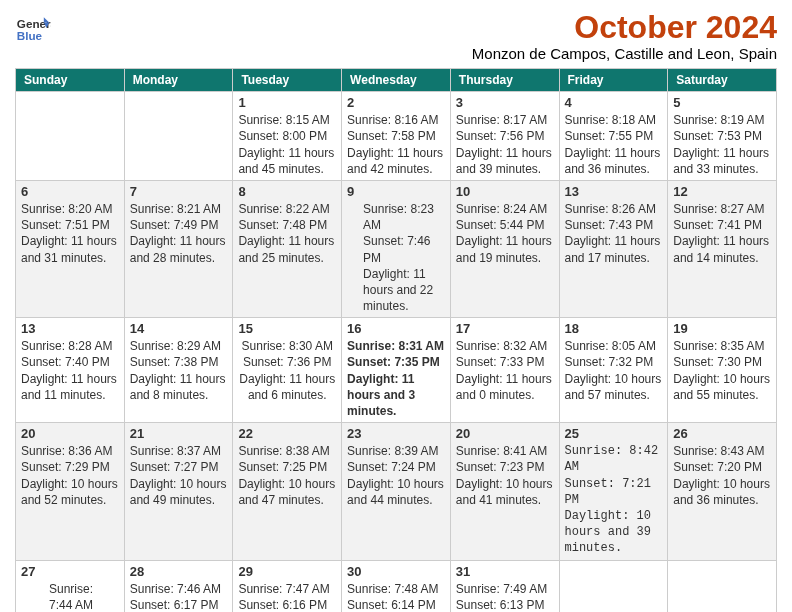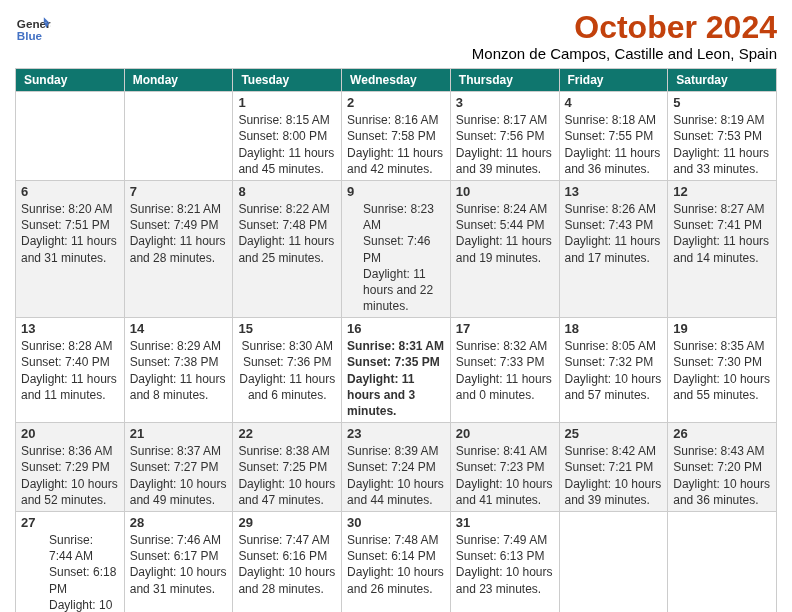--- a/index.html
+++ b/index.html
@@ -270,21 +270,21 @@
 Daylight: 10 hours and 44 minutes.</div>
           </td>
           <td>
             <span class="day-num">20</span>
             <div class="day-info" style="white-space: pre-line;">Sunrise: 8:41 AM
 Sunset: 7:23 PM
 Daylight: 10 hours and 41 minutes.</div>
           </td>
           <td>
             <span class="day-num">25</span>
-            <div class="day-info" style="white-space: pre-line;">Sunrise: 8:42 AM
+            <div class="day-info" style="white-space: pre-line; font-family: Liberation Mono, monospace;">Sunrise: 8:42 AM
 Sunset: 7:21 PM
 Daylight: 10 hours and 39 minutes.</div>
           </td>
           <td>
             <span class="day-num">26</span>
             <div class="day-info" style="white-space: pre-line;">Sunrise: 8:43 AM
 Sunset: 7:20 PM
 Daylight: 10 hours and 36 minutes.</div>
           </td>
         </tr>

